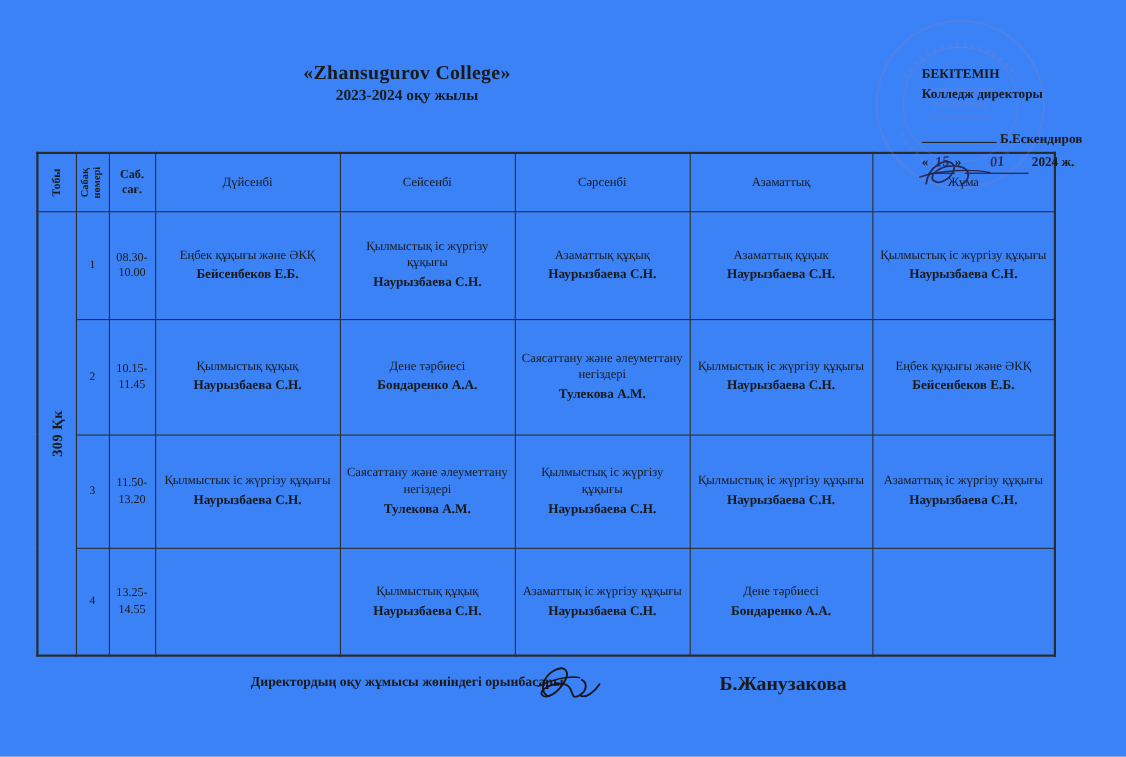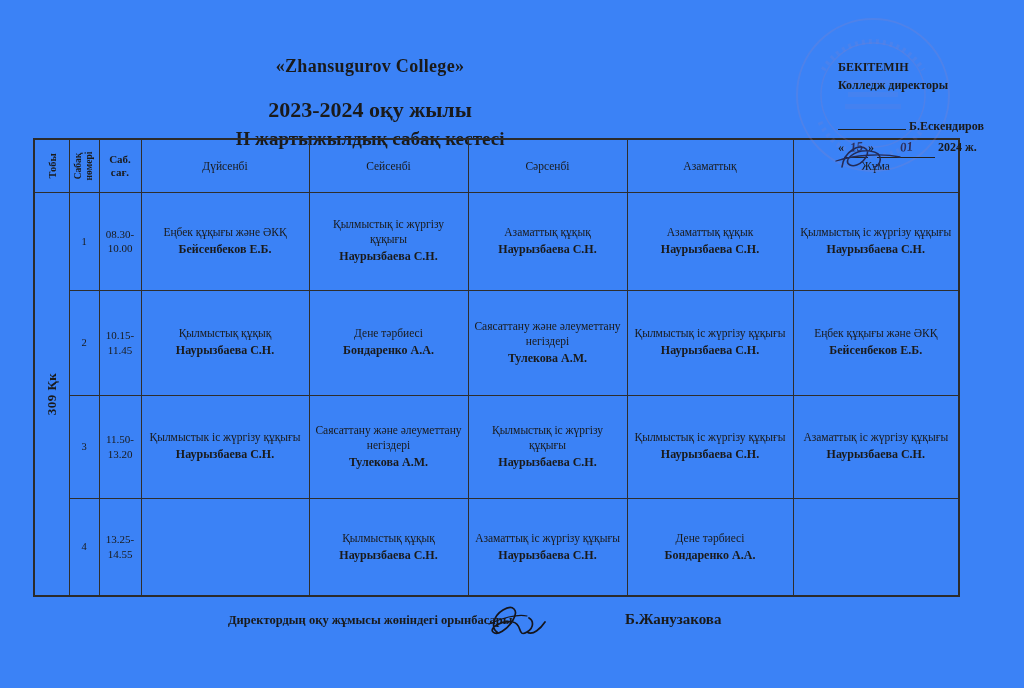--- a/index.html
+++ b/index.html
@@ -6,21 +6,21 @@
   html,body { background:#e8e8e8; }
   .page {
     position:relative; width:1024px; height:688px;
     background:#3b82f6; overflow:hidden;
     font-family:"Liberation Serif","DejaVu Serif",serif;
     color:#1a1a1a;
   }
   
   .title-block { position:absolute; left:160px; top:56px; width:420px; text-align:center; }
   .title-l1 { font-size:18px; font-weight:bold; letter-spacing:.3px; }
-  .title-l2 { font-size:22px; font-weight:bold; margin-top:20px; }
+  .title-l2 { font-size:14px; font-weight:bold; margin-top:3px; }
   .title-l3 { font-size:19px; font-weight:bold; margin-top:5px; }
 
   
   .approval { position:absolute; left:838px; top:58px; width:200px; font-size:12px; font-weight:bold; line-height:1.5; z-index:5; }
   .approval .row { white-space:nowrap; }
   .sig-line { display:inline-block; border-bottom:1px solid #222; min-width:68px; height:12px; vertical-align:baseline; }
   .date-row { margin-top:2px; }
   .hand { font-style:italic; color:#2b2f5e; font-size:13px; display:inline-block; transform:rotate(-6deg); }
   .u-day { display:inline-block; border-bottom:1px solid #222; min-width:24px; text-align:center; }
   .u-month { display:inline-block; border-bottom:1px solid #222; min-width:58px; text-align:center; }
@@ -40,42 +40,41 @@
   .vrot-wrap { position:absolute; left:50%; top:50%; transform:translate(-50%,-50%) rotate(-90deg); font-weight:bold; width:50px; font-size:9.5px; line-height:1.15; text-align:center; }
   .hdr-group .vrot { font-size:10.5px; }
   .group-cell .vrot { font-size:13px; letter-spacing:.5px; }
   .num-cell { font-size:10.5px; }
   .time-cell { font-weight:normal; font-size:11px; line-height:1.3; }
   .subject { font-size:11.5px; line-height:1.3; }
   .teacher { font-weight:bold; font-size:12px; line-height:1.35; margin-top:1px; }
 
   
   .footer-label { position:absolute; left:228px; top:613px; font-size:12.5px; font-weight:bold; }
-  .footer-name  { position:absolute; left:625px; top:611px; font-size:15px; font-weight:bold; }
+  .footer-name  { position:absolute; left:654px; top:611px; font-size:18px; font-weight:bold; }
   .footer-sig { position:absolute; left:483px; top:598px; z-index:3; }
 </style>
 </head>
 <body>
 
 <div class="page">
 
   <svg class="stamp" width="170" height="170" viewBox="0 0 170 170">
     <circle cx="85" cy="85" r="76" fill="none" stroke="rgba(140,130,195,0.45)" stroke-width="2"></circle>
     <circle cx="85" cy="85" r="52" fill="none" stroke="rgba(150,125,185,0.38)" stroke-width="1.4"></circle>
     <path d="M35,60 A58,58 0 0,1 135,60" fill="none" stroke="rgba(150,130,190,0.30)" stroke-width="5" stroke-dasharray="3 4"></path>
     <path d="M32,112 A58,58 0 0,0 138,112" fill="none" stroke="rgba(150,130,190,0.28)" stroke-width="5" stroke-dasharray="3 4"></path>
     <rect x="55" y="70" width="60" height="5" fill="rgba(150,130,190,0.22)"></rect>
     <rect x="60" y="82" width="50" height="5" fill="rgba(150,130,190,0.20)"></rect>
     <rect x="57" y="94" width="56" height="5" fill="rgba(150,130,190,0.18)"></rect>
   </svg>
 
   <div class="title-block">
     <div class="title-l1">«Zhansugurov College»</div>
     <div class="title-l2">2023-2024 оқу жылы</div>
-    <div class="title-l3">II жартыжылдық  сабақ кестесі</div>
   </div>
 
   <div class="approval">
     <div class="row">БЕКІТЕМІН</div>
     <div class="row">Колледж директоры</div>
     <div class="row" style="position:relative;margin-top:23px;">
       <svg class="director-sig" width="78" height="34" viewBox="0 0 78 34">
         <path d="M8,26 C10,10 26,2 32,8 C38,14 24,28 16,24 C8,20 20,8 36,10 C52,12 46,26 40,26" fill="none" stroke="#232a56" stroke-width="1.6" stroke-linecap="round"></path>
         <path d="M2,20 C20,14 48,12 66,16" fill="none" stroke="#232a56" stroke-width="1.3" stroke-linecap="round"></path>
       </svg>

